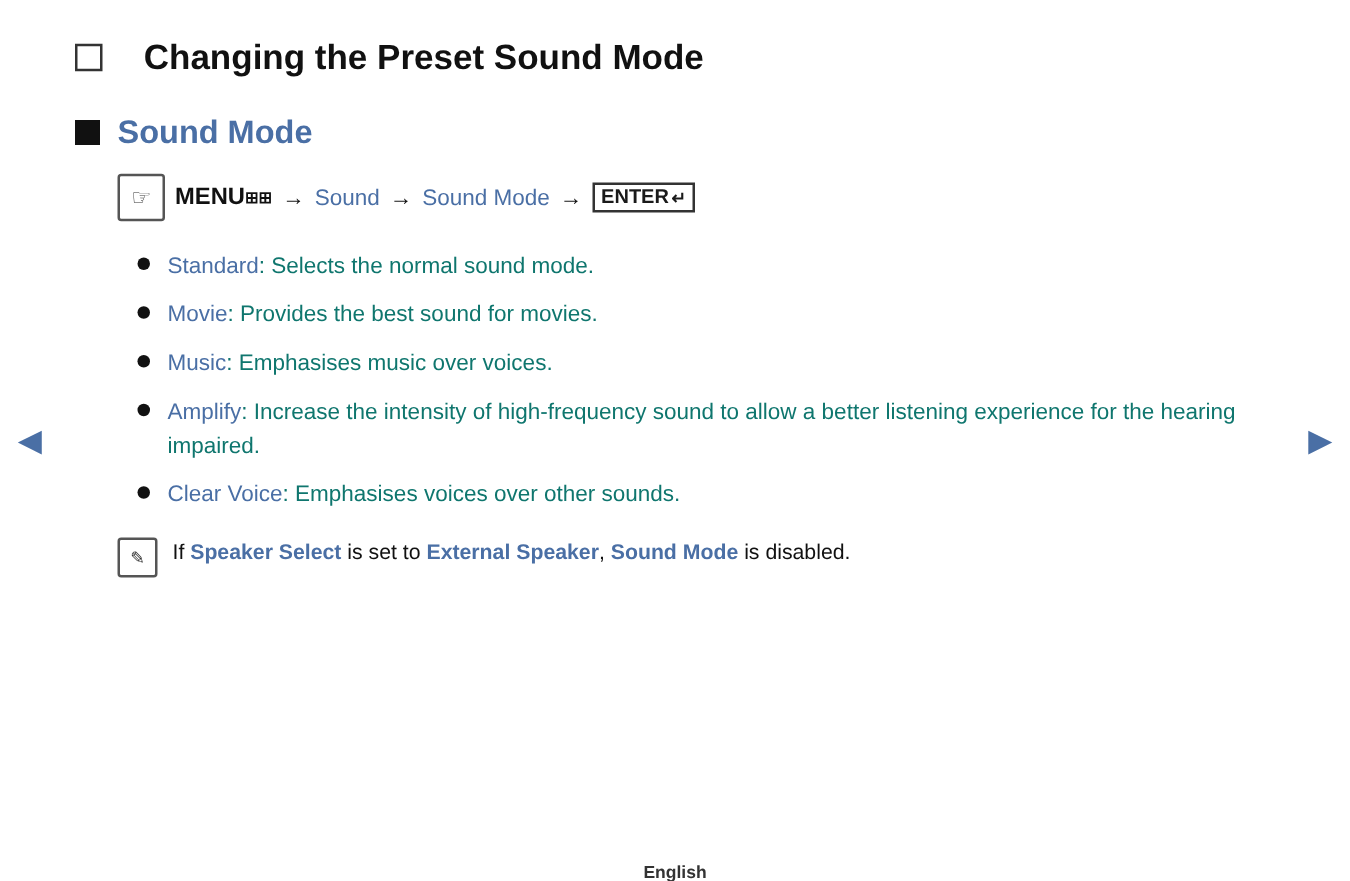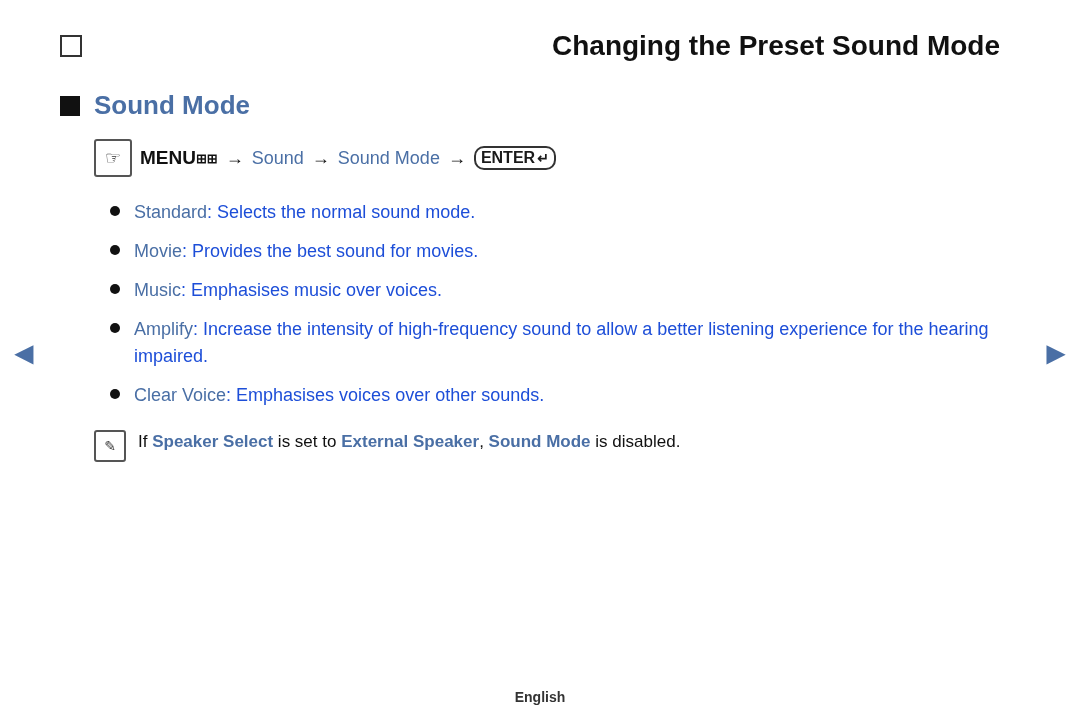--- a/index.html
+++ b/index.html
@@ -21,23 +21,22 @@
 
     .page-container {
       padding: 30px 80px 30px 60px;
       position: relative;
     }
 
     
     .main-title {
       display: flex;
       align-items: center;
-      gap: 20px;
+      gap: 33px;
       margin-bottom: 28px;
-      justify-content: space-between;
     }
 
     .checkbox-icon {
       width: 22px;
       height: 22px;
       border: 2px solid #333;
       display: inline-block;
       flex-shrink: 0;
     }
 
@@ -108,21 +107,21 @@
       font-weight: 400;
     }
 
     .enter-icon {
       display: inline-flex;
       align-items: center;
       border: 2px solid #333;
       padding: 1px 5px;
       font-size: 16px;
       font-weight: 700;
-      border-radius: 10px;
+      border-radius: 0;
     }
 
     .enter-icon .enter-arrow {
       font-size: 14px;
       margin-left: 2px;
     }
 
     
     .bullet-list {
       list-style: none;
@@ -147,21 +146,21 @@
       margin-top: 7px;
       margin-right: 14px;
     }
 
     .item-label {
       color: #4a6fa5;
       font-weight: 400;
     }
 
     .item-text {
-      color: #1d4ed8;
+      color: #0f766e;
     }
 
     
     .note-line {
       display: flex;
       align-items: flex-start;
       margin-left: 34px;
       gap: 12px;
       font-size: 17px;
       line-height: 1.5;

